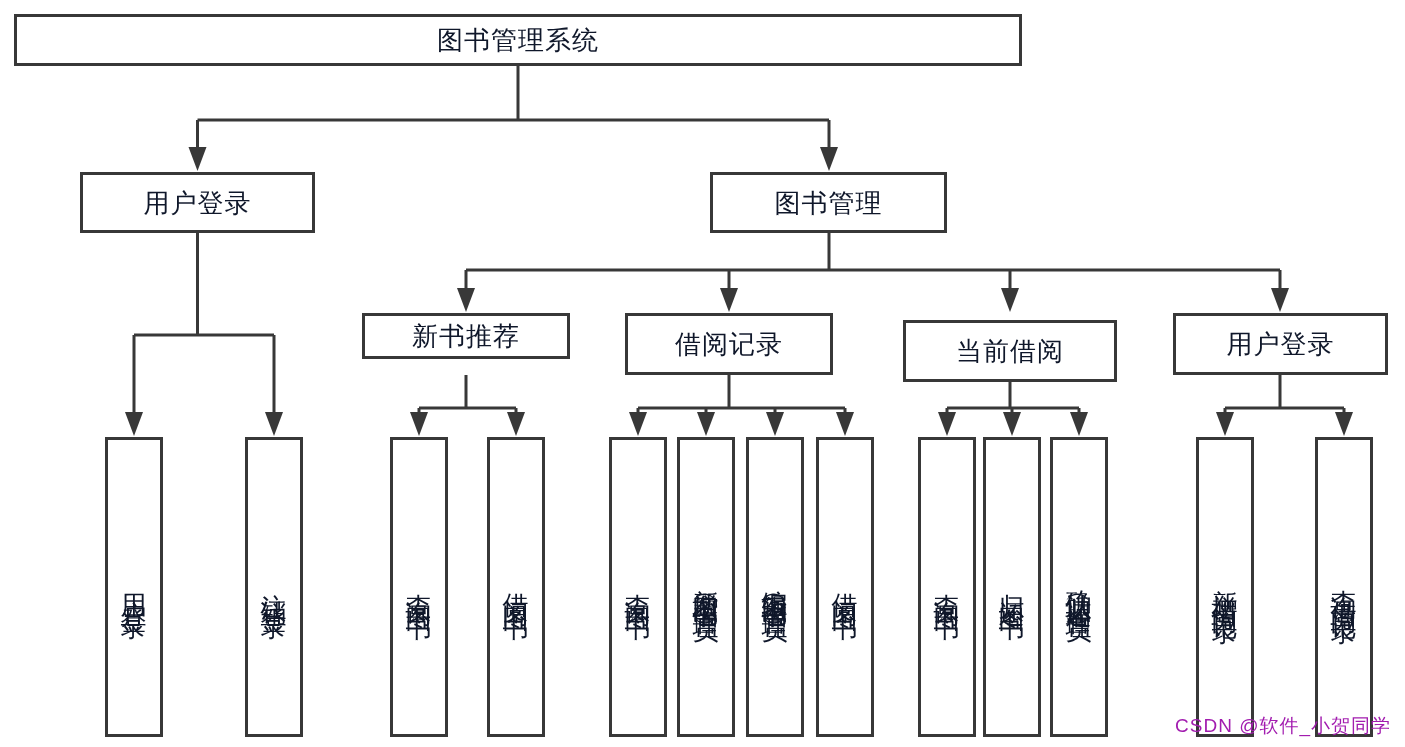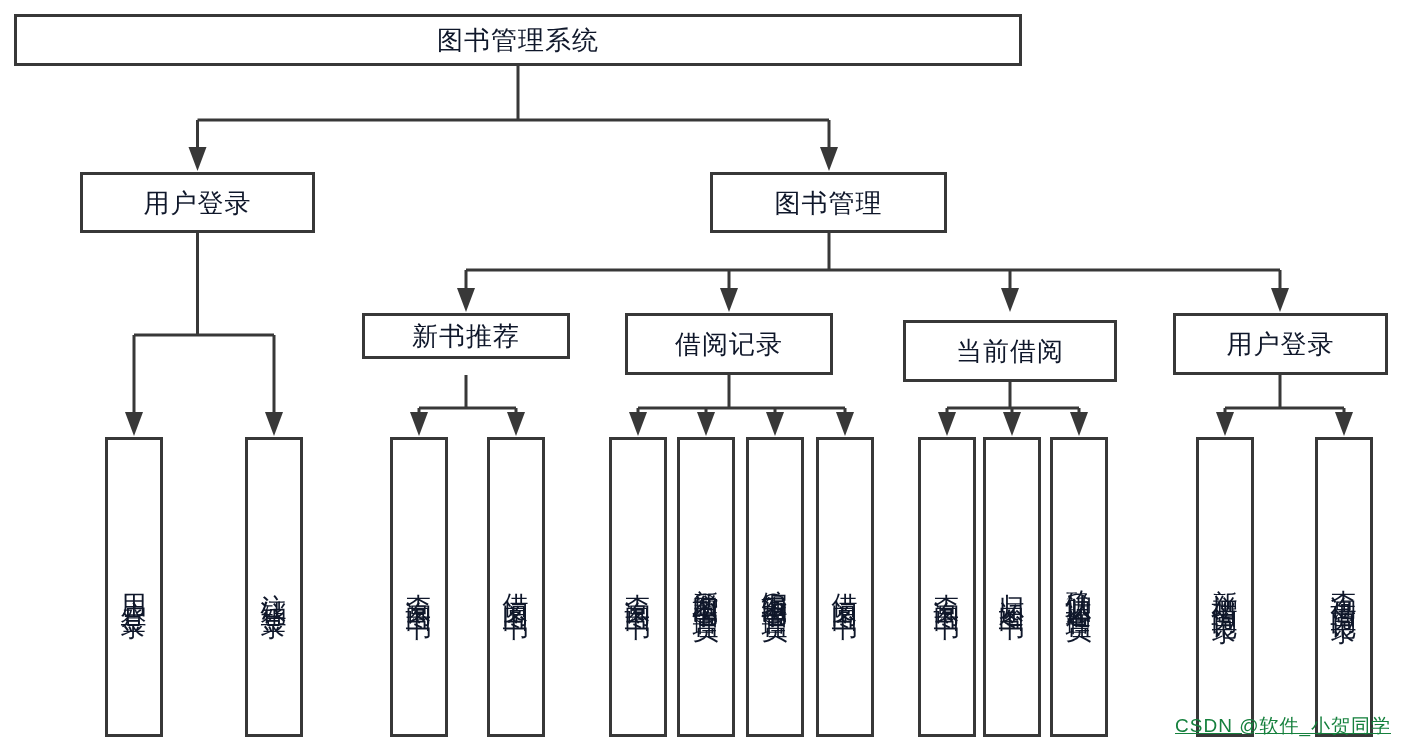--- a/index.html
+++ b/index.html
@@ -30,24 +30,23 @@
     white-space:nowrap;
   }
   .ls7{letter-spacing:7px;}
   .ls6{letter-spacing:6px;}
   .ls4{letter-spacing:4px;}
   .watermark{
     position:absolute;
     right:14px;
     top:713px;
     font-size:19px;
-    color:#15803d;
+    color:#a21caf;
     letter-spacing:1px;
     white-space:nowrap;
-    text-decoration:underline;
   }
 </style>
 </head>
 <body>
 
 <div class="canvas">
 
   <svg class="connectors" width="1405" height="747" viewBox="0 0 1405 747">
     <g stroke="#383838" stroke-width="3" fill="none">
       <path d="M518 66 V120 M197.5 120 H829 M197.5 120 V150 M829 120 V150"></path>

